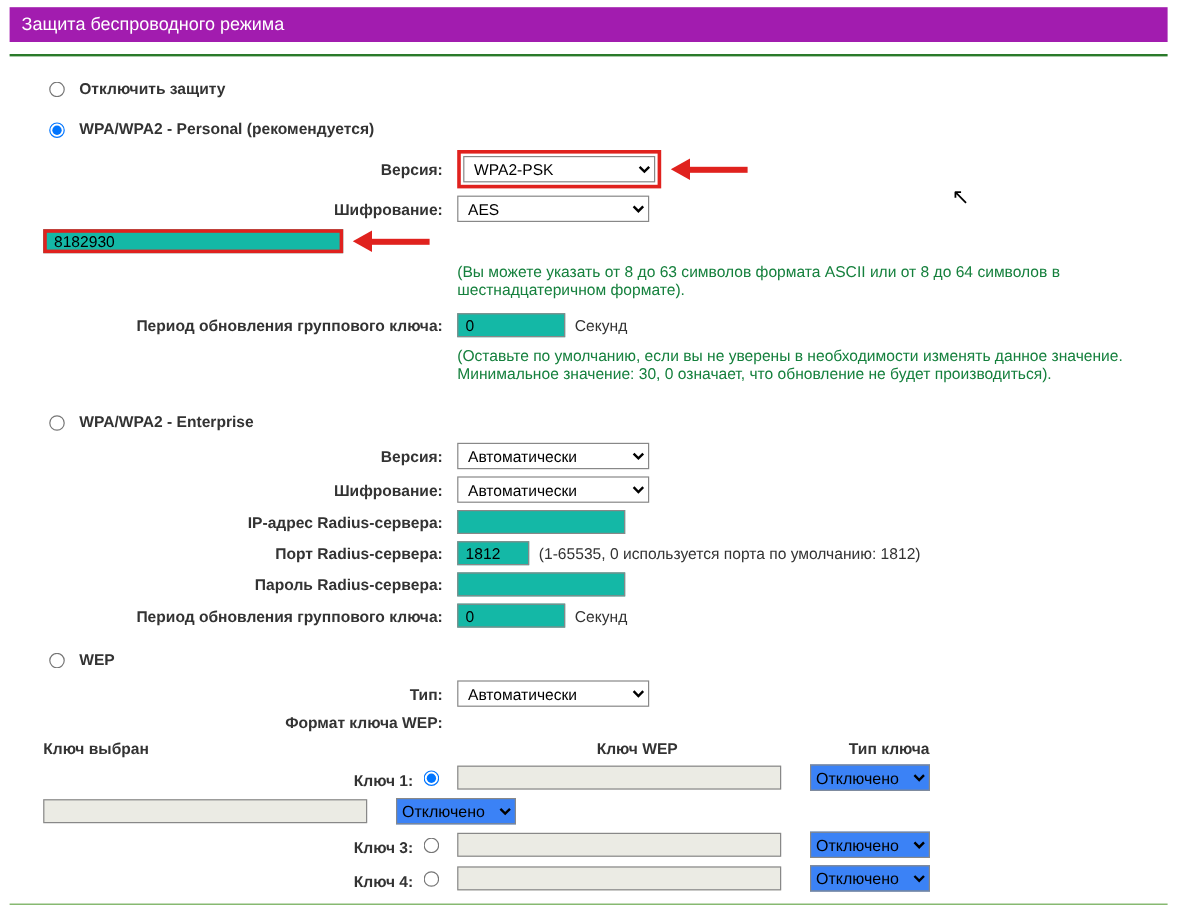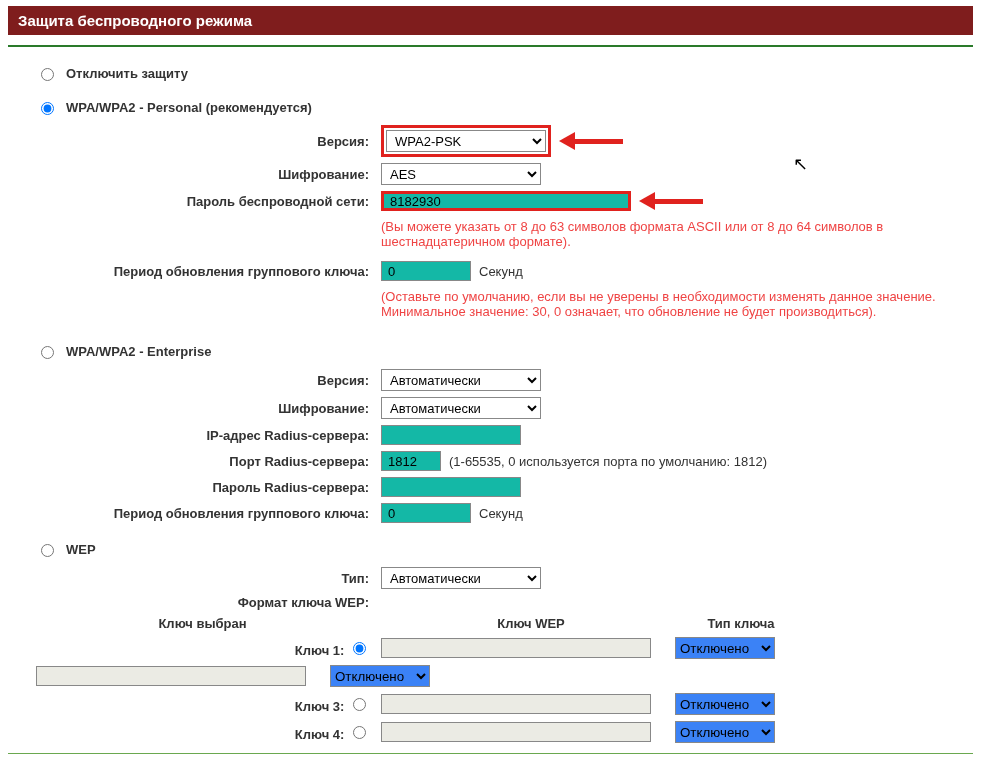--- a/index.html
+++ b/index.html
@@ -5,23 +5,23 @@
   * { box-sizing: border-box; }
   body {
     margin: 0;
     font-family: Arial, Helvetica, sans-serif;
     font-size: 13px;
     color: #333;
     background: #fff;
     width: 981px;
   }
   .header-bar {
-    background: #7f1d1d;
+    background: #a21caf;
     color: #fff;
-    font-weight: bold;
+    font-weight: normal;
     font-size: 15px;
     padding: 6px 10px;
     margin: 6px 8px 0 8px;
   }
   .hr { height:2px; background:#2a7a2a; margin: 10px 8px; }
   .hr-thin { height:1px; background:#6aa84f; margin: 10px 8px; }
   .content { margin: 0 8px; }
   .section { margin: 18px 0 8px 28px; }
   .section-head {
     display:flex;
@@ -80,21 +80,21 @@
     position:absolute;
     left:0; top:0;
     width:0; height:0;
     border-top:9px solid transparent;
     border-bottom:9px solid transparent;
     border-right:16px solid #e0221e;
   }
   .help-text {
     margin-left: 345px;
     font-size: 13px;
-    color: #ef4444;
+    color: #15803d;
     max-width: 600px;
     padding: 2px 0 6px 0;
   }
   input.wepkey {
     width: 270px;
     height:20px;
     background:#ebebe4;
     border:1px solid #888;
   }
   select.keytype {
@@ -156,21 +156,20 @@
     <div class="form-row">
       <div class="form-label">Шифрование:</div>
       <div class="form-field">
         <select class="sel">
           <option>AES</option>
         </select>
       </div>
     </div>
 
     <div class="form-row">
-      <div class="form-label">Пароль беспроводной сети:</div>
       <div class="form-field">
         <input class="txt hl-red" style="width: 250px;" value="8182930">
         <span class="arrow"></span>
       </div>
     </div>
     <div class="help-text">(Вы можете указать от 8 до 63 символов формата ASCII или от 8 до 64 символов в шестнадцатеричном формате).</div>
 
     <div class="form-row">
       <div class="form-label">Период обновления группового ключа:</div>
       <div class="form-field">
@@ -249,21 +248,21 @@
           <option>Автоматически</option>
         </select>
       </div>
     </div>
 
     <div class="form-row">
       <div class="form-label">Формат ключа WEP:</div>
     </div>
 
     <div class="wep-header">
-      <div style="width:345px; text-align:center; padding-right:12px;">Ключ выбран</div>
+      <div style="width:345px; text-align:left; padding-right:12px;">Ключ выбран</div>
       <div style="width:300px; text-align:center;">Ключ WEP</div>
       <div style="width:120px; text-align:center;">Тип ключа</div>
     </div>
 
     <div class="form-row">
       <div class="form-label"><span>Ключ 1:</span>&nbsp;<input type="radio" class="radio" name="wepkey" checked="" style=""></div>
       <div class="form-field" style="gap:24px;">
         <input class="wepkey" value="" style="">
         <select class="keytype"><option>Отключено</option></select>
       </div>

